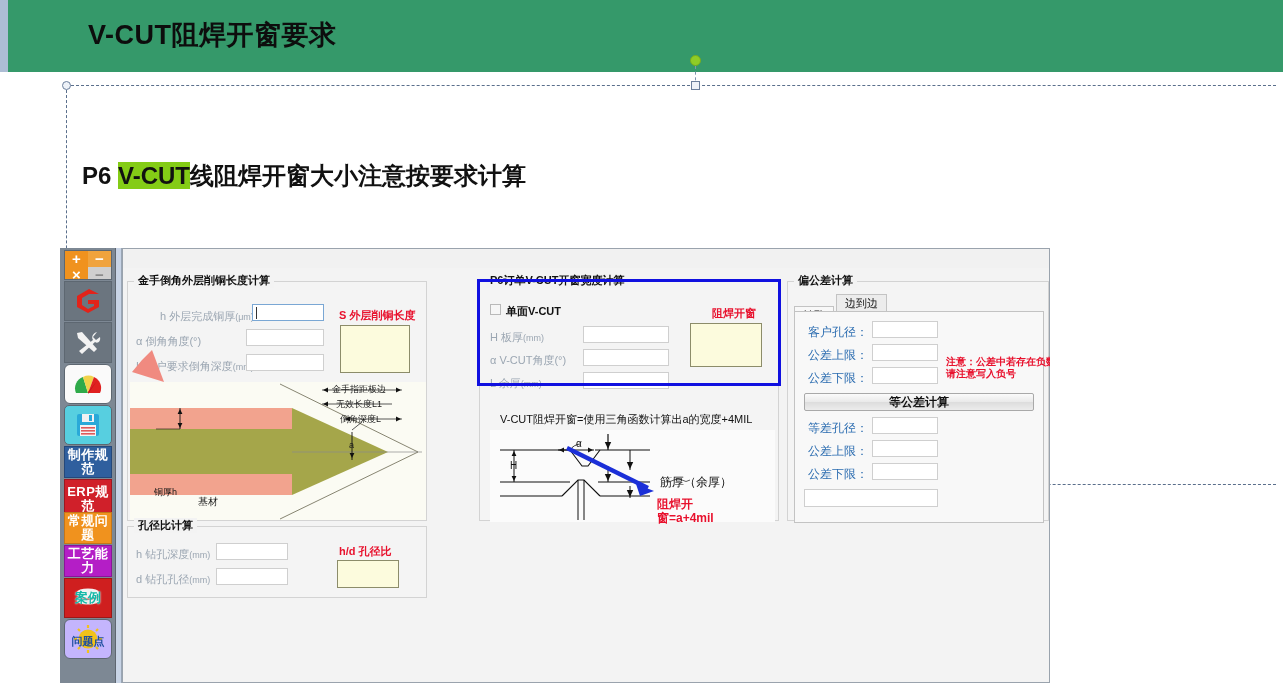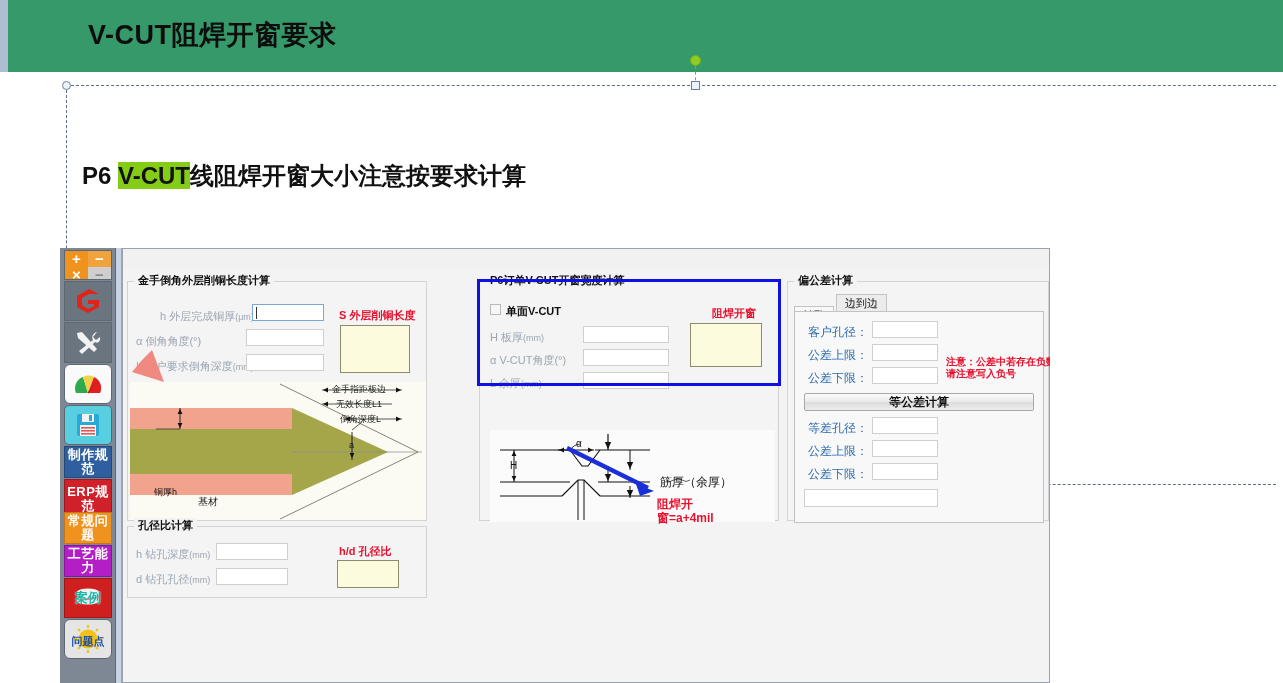--- a/index.html
+++ b/index.html
@@ -285,21 +285,21 @@
     </div>
     <div class="rail-btn" style="left:4px; top:330px; height:40px; background:#cf1f1f; border-color:#9c1717; position:absolute;">
       <svg width="30" height="26" viewBox="0 0 30 26" style="position:absolute;">
         <ellipse cx="15" cy="7" rx="11" ry="3.6" fill="#f2f2f2"></ellipse>
         <rect x="4" y="7" width="22" height="9" fill="#f2f2f2"></rect>
         <ellipse cx="15" cy="16" rx="11" ry="3.6" fill="#e8e8e8"></ellipse>
         <path d="M4 10.5 A11 3.6 0 0 0 26 10.5" stroke="#cf1f1f" stroke-width="1.4" fill="none"></path>
       </svg>
       <span style="position:absolute; font-size:13px; color:#16b8a8; text-shadow:0 0 2px #fff;">案例</span>
     </div>
-    <div class="rail-btn" style="left:4px; top:371px; height:40px; background:#e5e5e5; border-radius:6px;">
+    <div class="rail-btn" style="left:4px; top:371px; height:40px; background:#c4b5fd; border-radius:6px;">
       <svg width="30" height="30" viewBox="0 0 30 30" style="position:absolute;">
         <circle cx="15" cy="15" r="9.5" fill="#f2c21a"></circle>
         <g stroke="#f2c21a" stroke-width="2.2">
           <line x1="15" y1="1" x2="15" y2="4"></line>
             <line x1="15" y1="26" x2="15" y2="29"></line>
           <line x1="1" y1="15" x2="4" y2="15"></line>
             <line x1="26" y1="15" x2="29" y2="15"></line>
           <line x1="5" y1="5" x2="7" y2="7"></line>
             <line x1="23" y1="23" x2="25" y2="25"></line>
           <line x1="25" y1="5" x2="23" y2="7"></line>
@@ -416,20 +416,21 @@
         <div class="txtbox" style="left:103px; top:67px; width:86px;"></div>
 
         <div class="fld-lbl" style="left:10px; top:94px;">
           <span>L 余厚</span><span class="unit">(mm)</span>
         </div>
         <div class="txtbox" style="left:103px; top:90px; width:86px;"></div>
 
         <div class="result-lbl" style="left:232px; top:24px;">阻焊开窗</div>
         <div class="result-box" style="left:210px; top:41px; width:72px; height:44px;"></div>
 
+        <div class="vcut-formula" style="left:20px; top:130px;">V-CUT阻焊开窗=使用三角函数计算出a的宽度+4MIL</div>
 
         <svg style="position:absolute; left:10px; top:148px;" width="285" height="92" viewBox="0 0 285 92">
           <rect x="0" y="0" width="285" height="92" fill="#fbfbfb"></rect>
 
           <line x1="10" y1="20" x2="80" y2="20" stroke="#111" stroke-width="1.1"></line>
           <line x1="105" y1="20" x2="160" y2="20" stroke="#111" stroke-width="1.1"></line>
           <polyline points="80,20 92,36 98,36 110,20" stroke="#111" stroke-width="1.1" fill="none"></polyline>
           <line x1="10" y1="52" x2="80" y2="52" stroke="#111" stroke-width="1.1"></line>
           <line x1="108" y1="52" x2="160" y2="52" stroke="#111" stroke-width="1.1"></line>
 

